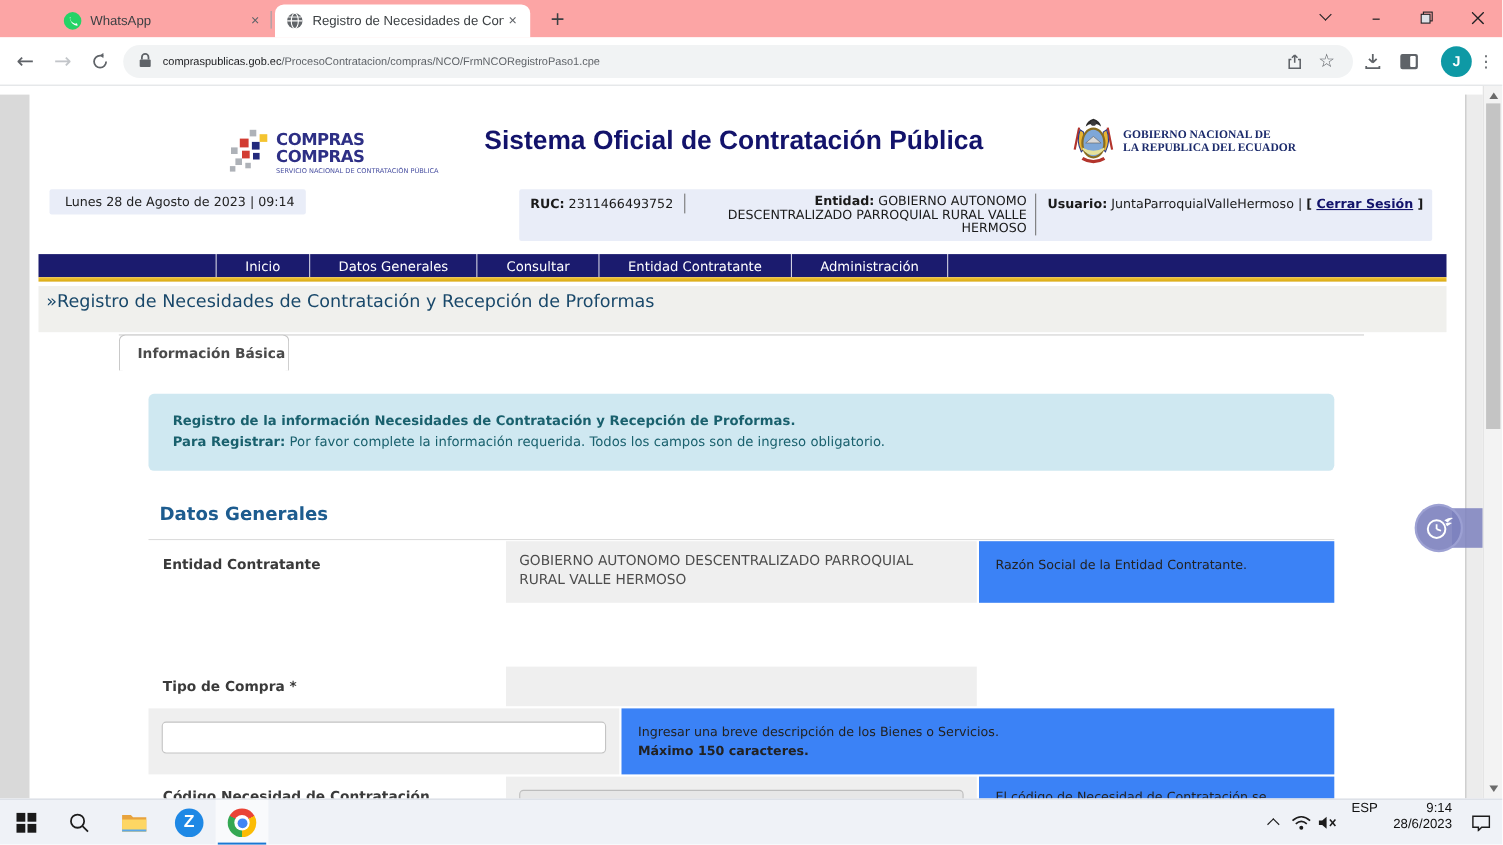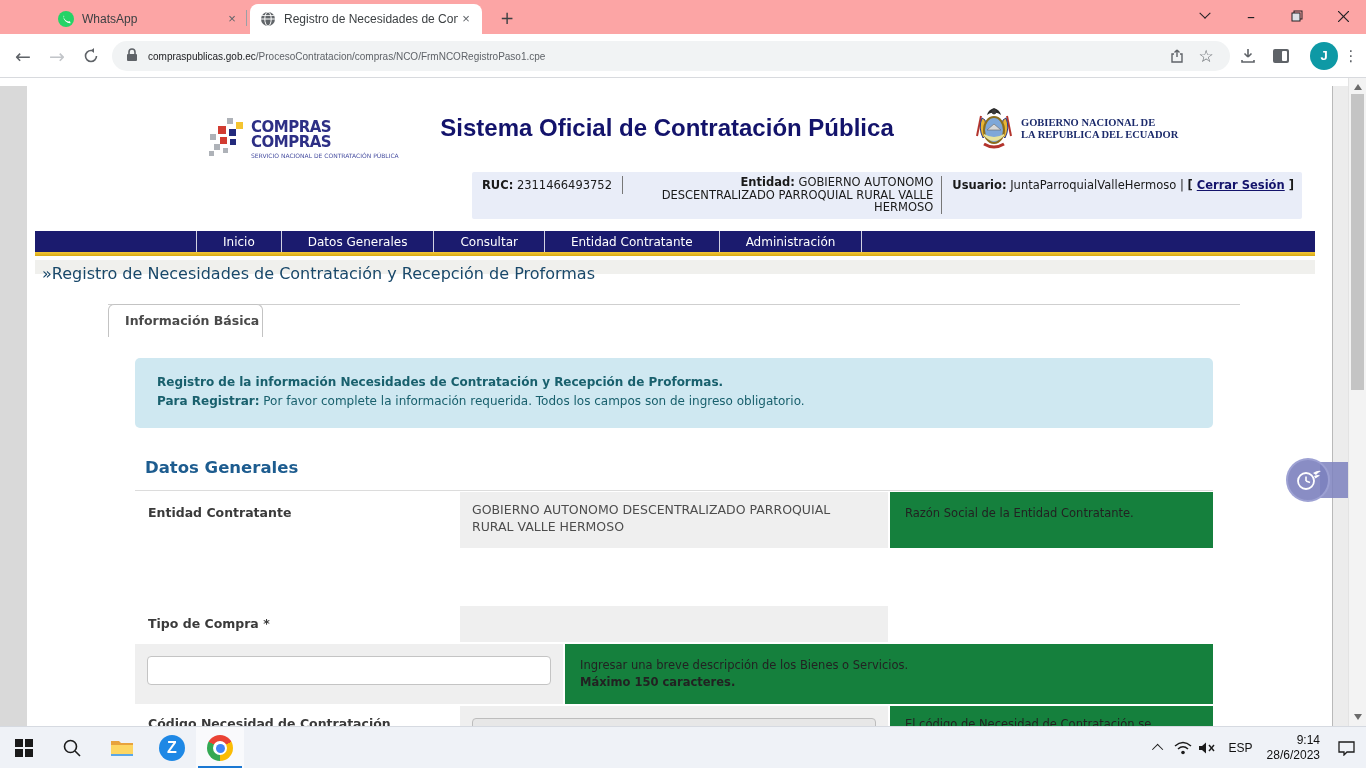--- a/index.html
+++ b/index.html
@@ -60,38 +60,38 @@
   .logout-link { color:#13136b; font-weight:bold; text-decoration:underline; }
 
   
   .mainnav { position:absolute; left:8px; top:153px; width:1280px; height:21px; background:#1b1b6e; display:flex; align-items:stretch; color:#fff; font-size:12px; }
   .mainnav .spacer-l { width:162px; border-right:1px solid rgba(255,255,255,.8); }
   .mainnav .itm { padding:0 26px; display:flex; align-items:center; border-right:1px solid rgba(255,255,255,.8); cursor:pointer; }
   .mainnav .spacer-r { flex:1; }
   .goldbar { position:absolute; left:8px; top:174px; width:1280px; height:4px; background:linear-gradient(#f3c73a,#d9a912); }
 
   
-  .breadcrumb { position:absolute; left:8px; top:182px; width:1280px; height:14px; background:#f0f0ed; font-size:16px; color:#19486a; line-height:27px; padding-left:7px; }
+  .breadcrumb { position:absolute; left:8px; top:182px; width:1280px; height:42px; background:#f0f0ed; font-size:16px; color:#19486a; line-height:27px; padding-left:7px; }
 
   
   .tab-hairline { position:absolute; left:81px; top:226px; width:1132px; height:1px; background:#cfcfcf; }
   .info-tab { position:absolute; left:81px; top:226px; width:155px; height:33px; background:#fff; border:1px solid #c3c3c3; border-bottom:none; border-radius:6px 6px 0 0; font-size:12.5px; font-weight:bold; color:#4a4a4a; line-height:31px; padding-left:16px; }
 
   
   .notice { position:absolute; left:108px; top:280px; width:1078px; height:70px; background:#cfe8f1; border-radius:5px; padding:15px 0 0 22px; color:#19606d; font-size:12px; line-height:19px; }
 
   
   .section-title { position:absolute; left:118px; top:380px; font-size:16.5px; font-weight:bold; color:#1d5c8f; }
   .table-hairline { position:absolute; left:108px; top:412px; width:1078px; height:1px; background:#dcdcdc; }
 
   
   .form-row { position:absolute; left:108px; width:1078px; display:flex; }
   .cell-label { width:325px; background:#fff; padding:13px 0 0 13px; font-size:12.5px; font-weight:bold; color:#3a3a3a; }
   .cell-value { width:428px; background:#efefef; margin-right:2px; position:relative; padding:9px 0 0 12px; font-size:12.5px; color:#4d4d4d; line-height:17px; }
-  .cell-help { flex:1; background:#15803d; padding:13px 14px 0 15px; font-size:11.5px; color:#222; line-height:17px; }
+  .cell-help { flex:1; background:#3b82f6; padding:13px 14px 0 15px; font-size:11.5px; color:#222; line-height:17px; }
   .row1 { top:414px; height:56px; } .row2 { top:472px; height:54px; }
   .row3 { top:528px; height:36px; } .row4 { top:566px; height:60px; }
   .row5 { top:628px; height:64px; }
   .fake-select { position:absolute; left:12px; top:12px; width:406px; height:27px; background:#fff; border:1px solid #767676; border-radius:3px; font-size:12.5px; color:#333; line-height:25px; padding:0 26px 0 9px; }
   .sel-arrow { position:absolute; right:10px; top:8px; width:7px; height:7px; border-right:1.6px solid #333; border-bottom:1.6px solid #333; transform:rotate(45deg); }
   .text-input { position:absolute; left:12px; top:12px; width:404px; height:29px; background:#fff; border:1px solid #c4c4c4; border-radius:4px; }
   .text-input.disabled { background:#e7e7e7; border-color:#bdbdbd; height:26px; }
 
   
   .scrollbar { position:absolute; left:1348px; top:0; width:18px; height:648px; background:#f3f3f3; border-left:1px solid #e3e3e3; }
@@ -108,21 +108,21 @@
   .taskbar { position:absolute; left:0; top:726px; width:1366px; height:42px; background:#eff2f7; border-top:1px solid #d6dae1; }
   .tb-ic { position:absolute; top:0; width:48px; height:42px; display:flex; align-items:center; justify-content:center; }
   .win-logo { width:18px; height:18px; display:grid; grid-template-columns:8px 8px; grid-template-rows:8px 8px; gap:2px; }
   .win-logo div { background:#1a1a1a; }
   .chrome-slot { position:absolute; left:196px; top:0; width:48px; height:42px; background:#f9fafc; display:flex; align-items:center; justify-content:center; }
   .chrome-slot::after { content:''; position:absolute; left:2px; bottom:0; width:44px; height:3px; background:#1a77d2; }
   .chrome-ball { width:26px; height:26px; border-radius:50%; background:conic-gradient(from 60deg,#fbbc05 0 120deg,#34a853 120deg 240deg,#ea4335 240deg 360deg); position:relative; }
   .chrome-ball::before { content:''; position:absolute; left:6px; top:6px; width:14px; height:14px; border-radius:50%; background:#fff; }
   .chrome-ball::after { content:''; position:absolute; left:8.5px; top:8.5px; width:9px; height:9px; border-radius:50%; background:#4285f4; }
   .z-ball { width:26px; height:26px; border-radius:50%; background:#1e88e5; color:#fff; font-weight:bold; font-family:"Liberation Sans",sans-serif; font-size:16px; text-align:center; line-height:26px; }
-  .tray { position:absolute; right:0; top:0; height:42px; display:flex; align-items:center; }
+  .tray { position:absolute; right:0; top:0; height:42px; display:flex; }
   .tray-ic { width:24px; height:42px; display:flex; align-items:center; justify-content:center; color:#1c1c1c; }
   .chev-up { width:8px; height:8px; border-left:1.5px solid #1c1c1c; border-top:1.5px solid #1c1c1c; transform:rotate(45deg) translateY(2px); }
   .tray-lang { font-size:12px; color:#111; padding:0 10px; font-family:"Liberation Sans",sans-serif; }
   .tray-clock { text-align:right; font-size:12px; color:#111; line-height:15px; padding:0 6px 0 4px; font-family:"Liberation Sans",sans-serif; }
   .tray-note { width:40px; height:42px; display:flex; align-items:center; justify-content:center; }
 </style>
 </head>
 <body>
 
 <div class="screen">
@@ -241,20 +241,21 @@
           <ellipse cx="19" cy="24" rx="10" ry="13" fill="#7ea7d8" stroke="#8a6d1f" stroke-width="2"></ellipse>
           <path d="M9 28 Q19 34 29 28 L29 30 Q19 40 9 30 Z" fill="#e6e29a"></path>
           <path d="M12 24 L19 18 L26 24 Z" fill="#d8d8d8" stroke="#666" stroke-width="0.6"></path>
           <path d="M19 2 Q13 4 12 9 Q16 6 19 7 Q22 6 26 9 Q25 4 19 2 Z" fill="#2a2a2a"></path>
           <circle cx="19" cy="6" r="2.4" fill="#3a3a3a"></circle>
           <path d="M9 38 Q19 44 29 38" fill="none" stroke="#b3342c" stroke-width="3"></path>
         </svg>
         <div class="gov-text"><span>GOBIERNO NACIONAL DE</span><br><span>LA REPUBLICA DEL ECUADOR</span></div>
       </div>
 
+      <div class="datebox">Lunes 28 de Agosto de 2023 | 09:14</div>
       <div class="infobox">
         <span style="white-space:nowrap;padding-top:2px;"><b>RUC:</b>&nbsp;<span>2311466493752</span></span>
         <span class="inf-div short" style="margin-left:10px;"></span>
         <span class="entity-blk"><b>Entidad:</b>&nbsp;<span>GOBIERNO AUTONOMO DESCENTRALIZADO PARROQUIAL RURAL VALLE HERMOSO</span></span>
         <span class="inf-div tall"></span>
         <span class="user-blk" style="padding-top:2px;">
           <b>Usuario:</b>&nbsp;<span>JuntaParroquialValleHermoso</span>&nbsp;|&nbsp;<b><span>[</span>&nbsp;<a class="logout-link" href="#">Cerrar Sesión</a>&nbsp;<span>]</span></b>
         </span>
       </div>
 

